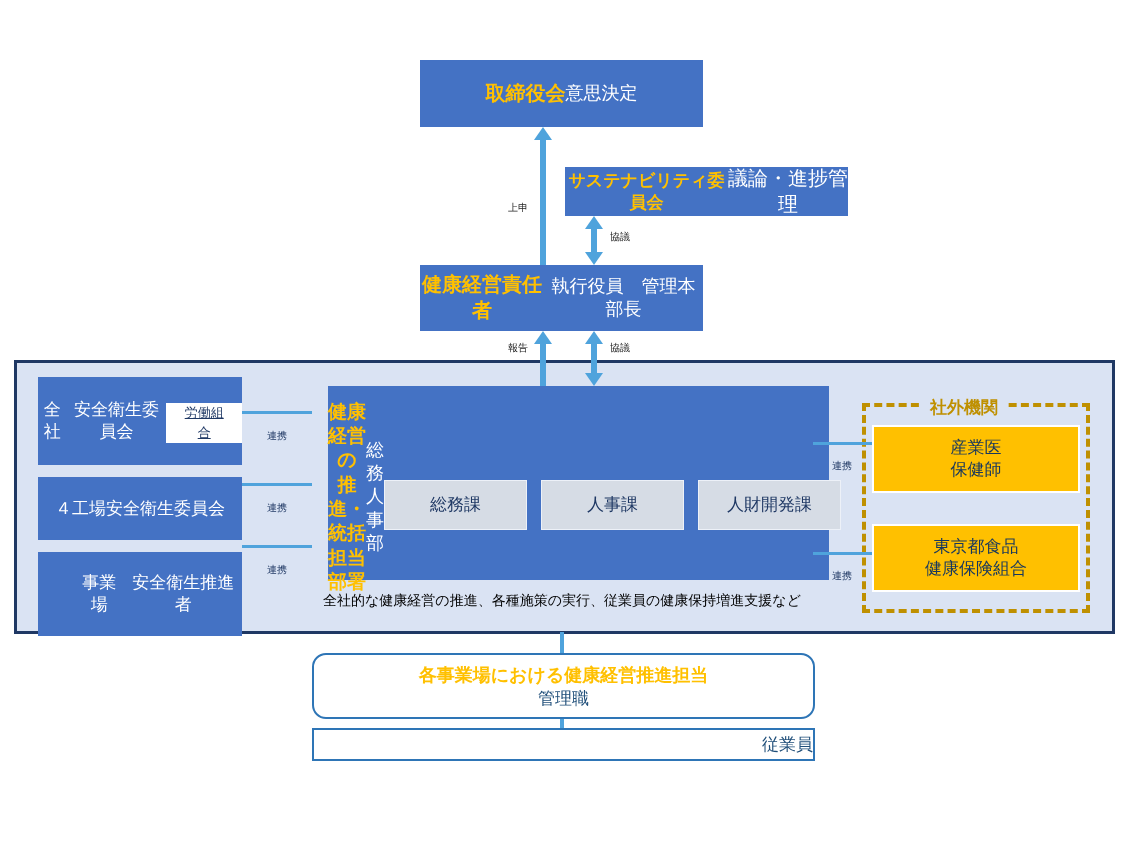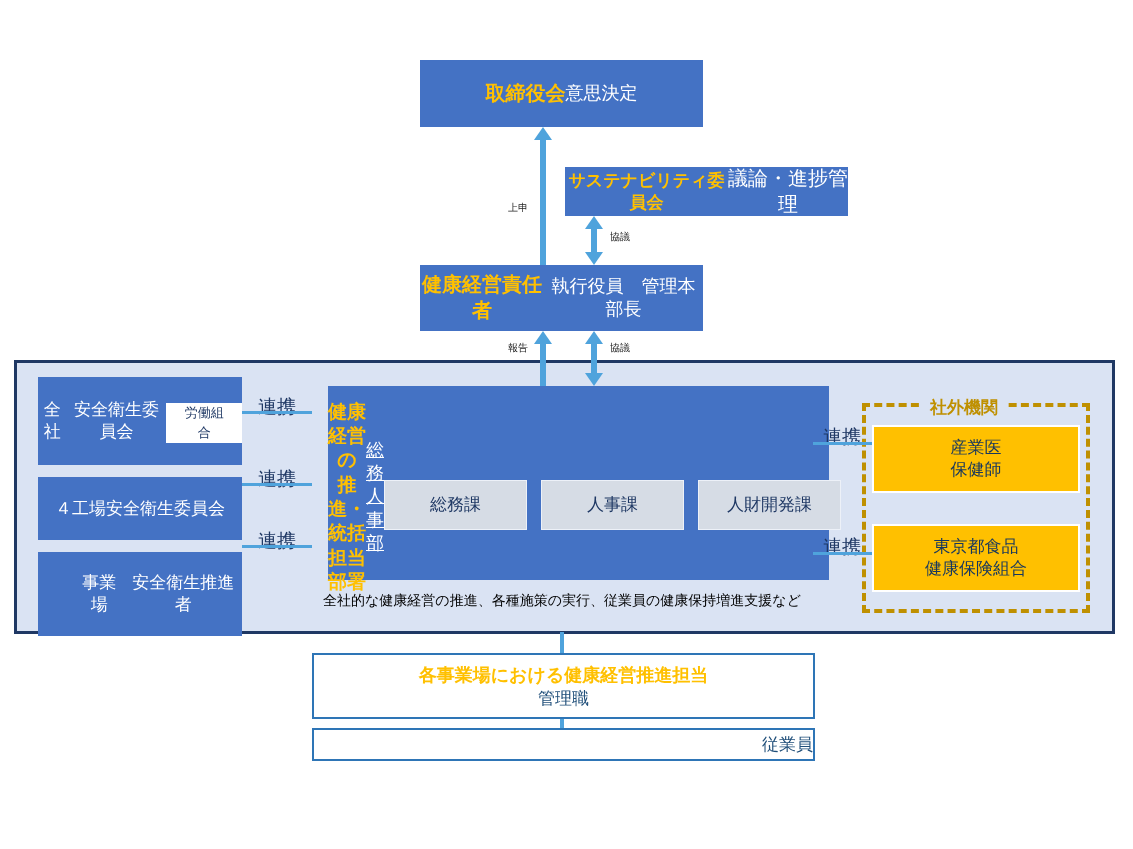--- a/index.html
+++ b/index.html
@@ -13,21 +13,21 @@
   .fs20 { font-size:20px; }
   .fs19 { font-size:19px; }
   .fs18 { font-size:18px; }
   .fs17 { font-size:17px; }
   .fs16 { font-size:20px; }
 
   .container { position:absolute; left:14px; top:360px; width:1101px; height:274px;
                background:#DAE3F3; border:3px solid #1F3864; z-index:0; }
 
   .union-tag { background:#ffffff; color:#1F3864; font-size:13px; line-height:20px;
-               padding:0 16px; margin-top:4px; }
+               padding:0 16px; margin-top:4px;text-decoration:underline; }
 
   .dept-row { display:flex; gap:14px; margin-top:16px; }
   .dept { width:143px; height:50px; background:#D6DCE5; color:#1F3864; font-size:17px;
           display:flex; align-items:center; justify-content:center; border:1px solid #EDF1F8; }
 
   .note { position:absolute; left:252px; top:592px; width:620px; text-align:center;
           color:#000000; font-size:14px; z-index:2; }
 
   .dashedbox { position:absolute; left:862px; top:403px; width:228px; height:210px;
                border:4px dashed #BF9000; z-index:1; }
@@ -46,21 +46,21 @@
   .shaft { position:absolute; width:6px; background:#4FA3DC; z-index:5; }
   .hline { position:absolute; height:3px; background:#4FA3DC; z-index:2; }
   .vline { position:absolute; width:4px; background:#4FA3DC; z-index:1; }
   .head-up { position:absolute; width:0; height:0; z-index:5;
              border-left:9px solid transparent; border-right:9px solid transparent;
              border-bottom:13px solid #4FA3DC; }
   .head-down { position:absolute; width:0; height:0; z-index:5;
                border-left:9px solid transparent; border-right:9px solid transparent;
                border-top:13px solid #4FA3DC; }
   .edge-label { position:absolute; font-size:10px; color:#262626; z-index:6; }
-  .link-label { position:absolute; font-size:19px; color:#1F3864; z-index:2; width:40px; text-align:center; }
+  .link-label { position:absolute; font-size:10px; color:#1F3864; z-index:2; width:40px; text-align:center;margin-top:35px; }
 </style>
 </head>
 <body>
 
 <div class="canvas">
 
   <div class="container"></div>
 
   <div class="bluebox" style="left:420px; top:60px; width:283px; height:67px;">
     <div class="gtitle fs20">取締役会</div>
@@ -115,21 +115,21 @@
   <div class="hline" style="left:242px; top:411px; width:70px;"></div>
 
   <div class="link-label" style="left:257px; top:466px;">連携</div>
   <div class="hline" style="left:242px; top:483px; width:70px;"></div>
 
   <div class="link-label" style="left:257px; top:528px;">連携</div>
   <div class="hline" style="left:242px; top:545px; width:70px;"></div>
 
   <div class="bluebox" style="left:328px; top:386px; width:501px; height:194px; justify-content:flex-start; padding-top:28px;align-items:center;">
     <div class="gtitle fs19">健康経営の推進・統括　担当部署</div>
-    <div class="fs18" style="margin-top:0;text-decoration:underline;">総務人事部</div>
+    <div class="fs18" style="margin-top:0;">総務人事部</div>
     <div class="dept-row">
       <div class="dept">総務課</div>
       <div class="dept">人事課</div>
       <div class="dept">人財開発課</div>
     </div>
   </div>
 
   <div class="note">全社的な健康経営の推進、各種施策の実行、従業員の健康保持増進支援など</div>
 
   <div class="dashedbox"></div>
@@ -147,21 +147,21 @@
 
   <div class="link-label" style="left:822px; top:424px;">連携</div>
   <div class="hline" style="left:813px; top:442px; width:59px;"></div>
 
   <div class="link-label" style="left:822px; top:534px;">連携</div>
   <div class="hline" style="left:813px; top:552px; width:59px;"></div>
 
   <div class="vline" style="left:560px; top:632px; height:21px;"></div>
   <div class="vline" style="left:560px; top:709px; height:19px;"></div>
 
-  <div class="whitebox" style="top:653px; height:66px;">
+  <div class="whitebox" style="top:653px; height:66px;border-radius:14px;">
     <div class="gtitle fs18">各事業場における健康経営推進担当</div>
     <div class="site-sub">管理職</div>
   </div>
 
   <div class="whitebox" style="top:728px; height:33px;align-items:flex-end;">
     <div class="site-sub">従業員</div>
   </div>
 
 </div>
 

